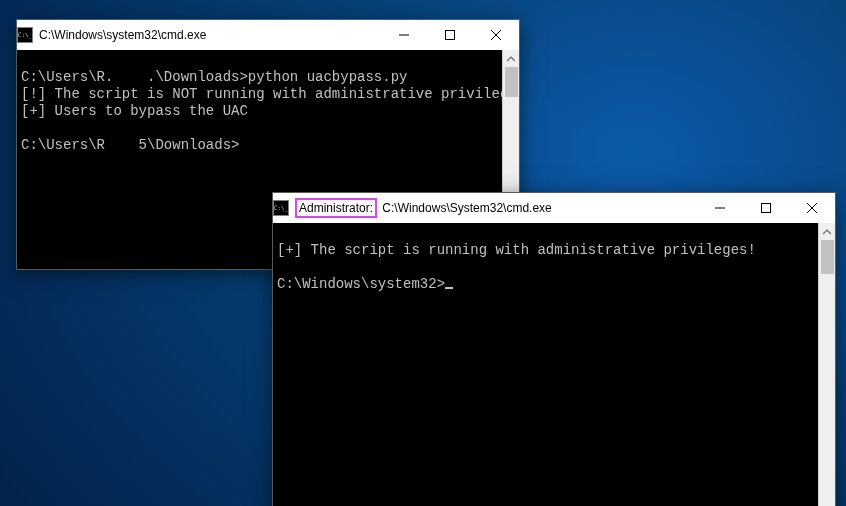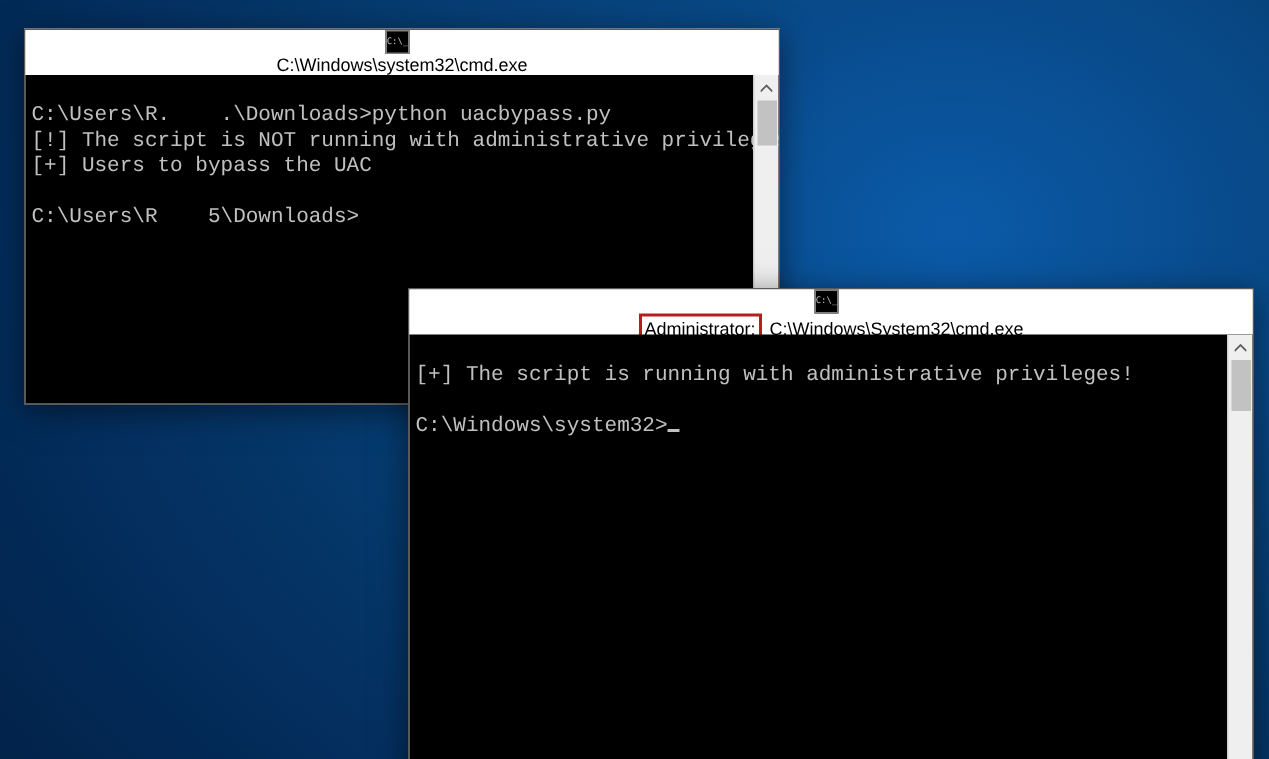--- a/index.html
+++ b/index.html
@@ -20,21 +20,20 @@
     }
 
     .titlebar {
       height: 30px;
       background: #ffffff;
       display: flex;
       align-items: center;
       padding-left: 0;
       font-size: 12px;
       color: #000;
-      flex-direction: column;
     }
 
     .titlebar .cmd-icon {
       width: 16px;
       height: 16px;
       background: #000;
       border: 1px solid #808080;
       margin-right: 6px;
       position: relative;
       flex-shrink: 0;
@@ -48,21 +47,21 @@
       line-height:1;
     }
 
     .titlebar .title-text {
       flex: 0 0 auto;
       white-space: nowrap;
     }
 
     .titlebar .title-admin-wrap {
       display: inline-block;
-      border: 2px solid #b91c1c;
+      border: 2px solid #d946ef;
       padding: 0 2px;
       margin-right: 2px;
       line-height: 16px;
     }
 
     .titlebar .spacer { flex: 1; }
 
     .win-controls {
       display: flex;
       height: 100%;

